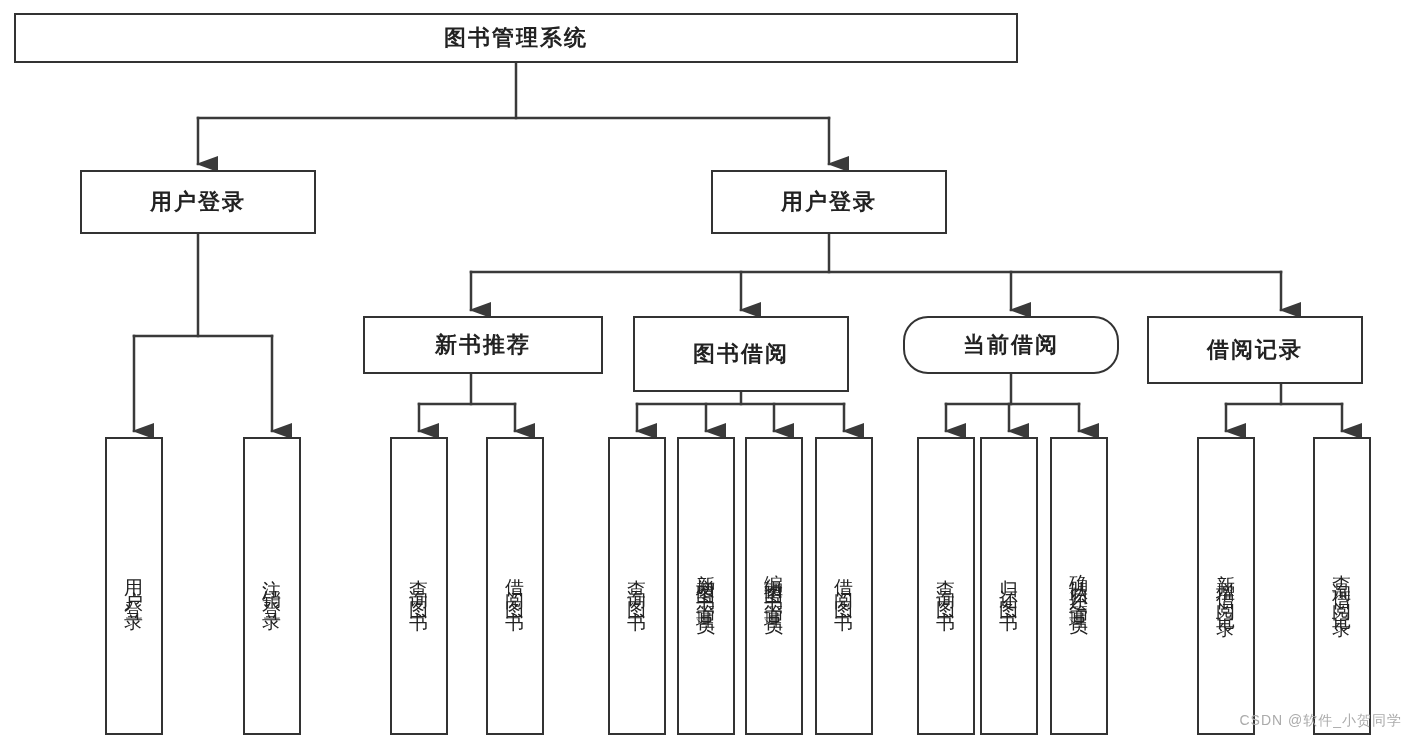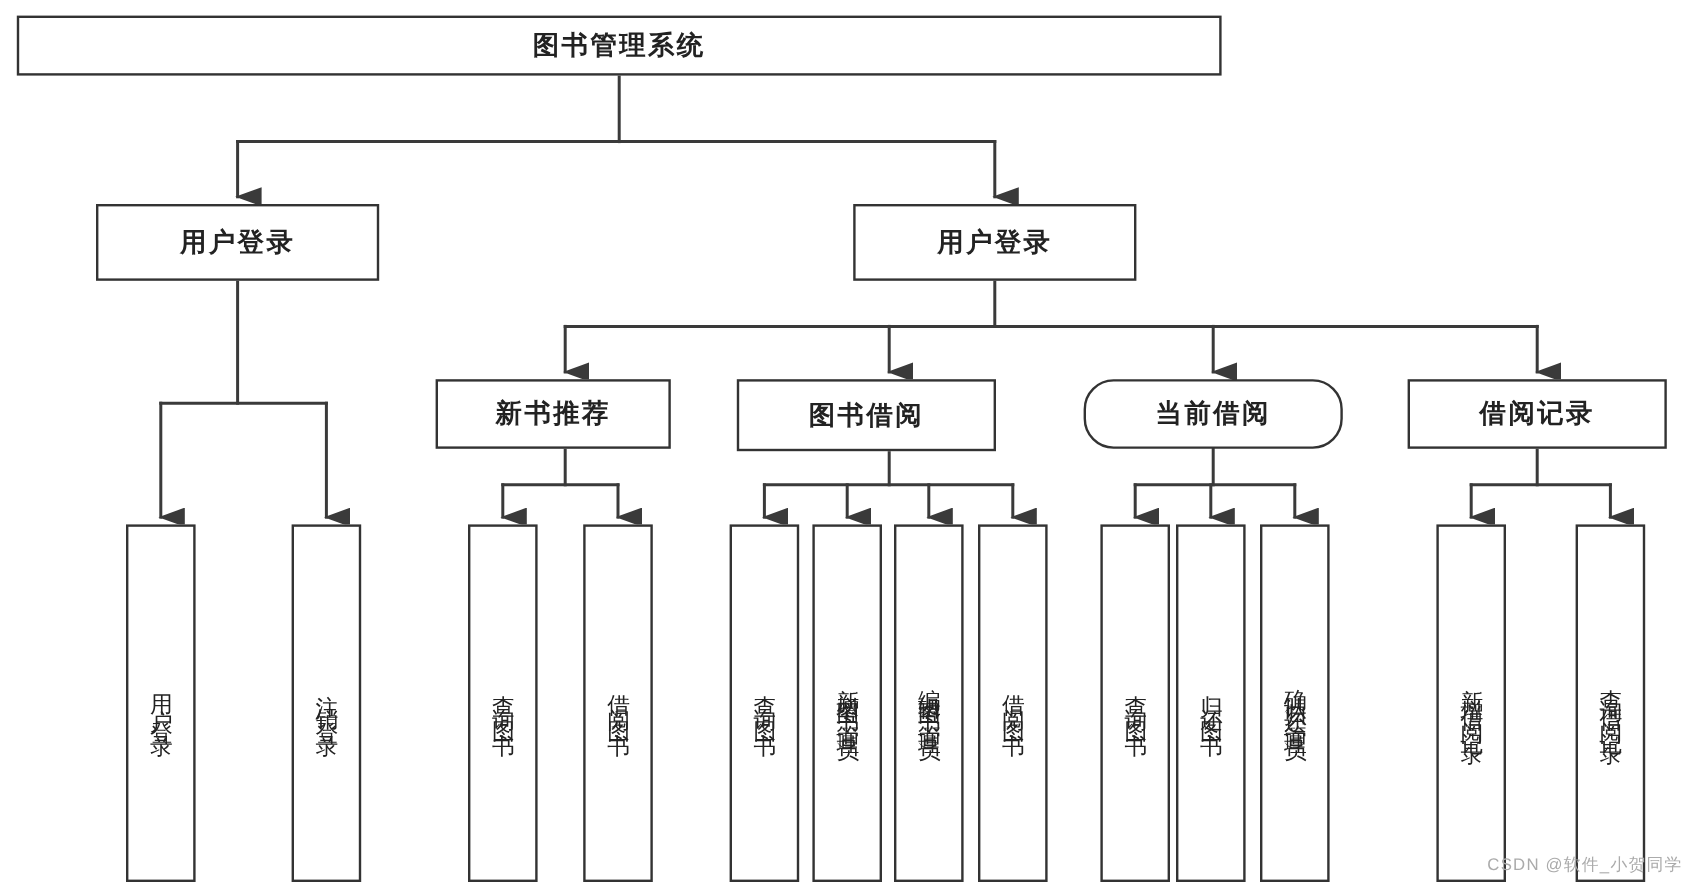--- a/index.html
+++ b/index.html
@@ -108,30 +108,30 @@
     <span class="h-label">图书管理系统</span>
   </div>
 
   <div class="box" style="left:80px;top:170px;width:236px;height:64px;">
     <span class="h-label">用户登录</span>
   </div>
   <div class="box" style="left:711px;top:170px;width:236px;height:64px;">
     <span class="h-label">用户登录</span>
   </div>
 
-  <div class="box" style="left:363px;top:316px;width:196px;height:58px;">
+  <div class="box" style="left:363px;top:316px;width:240px;height:58px;">
     <span class="h-label">新书推荐</span>
   </div>
-  <div class="box" style="left:614px;top:316px;width:216px;height:60px;">
+  <div class="box" style="left:633px;top:316px;width:216px;height:76px;">
     <span class="h-label">图书借阅</span>
   </div>
   <div class="box" style="left:903px;top:316px;width:216px;height:58px;border-radius:25px;">
     <span class="h-label">当前借阅</span>
   </div>
-  <div class="box" style="left:1173px;top:316px;width:216px;height:58px;">
+  <div class="box" style="left:1147px;top:316px;width:216px;height:68px;">
     <span class="h-label">借阅记录</span>
   </div>
 
   <div class="box v-box" style="left:105px;top:437px;width:58px;height:298px;">
     <span>用户登录</span>
   </div>
   <div class="box v-box" style="left:243px;top:437px;width:58px;height:298px;">
     <span>注销登录</span>
   </div>
 

